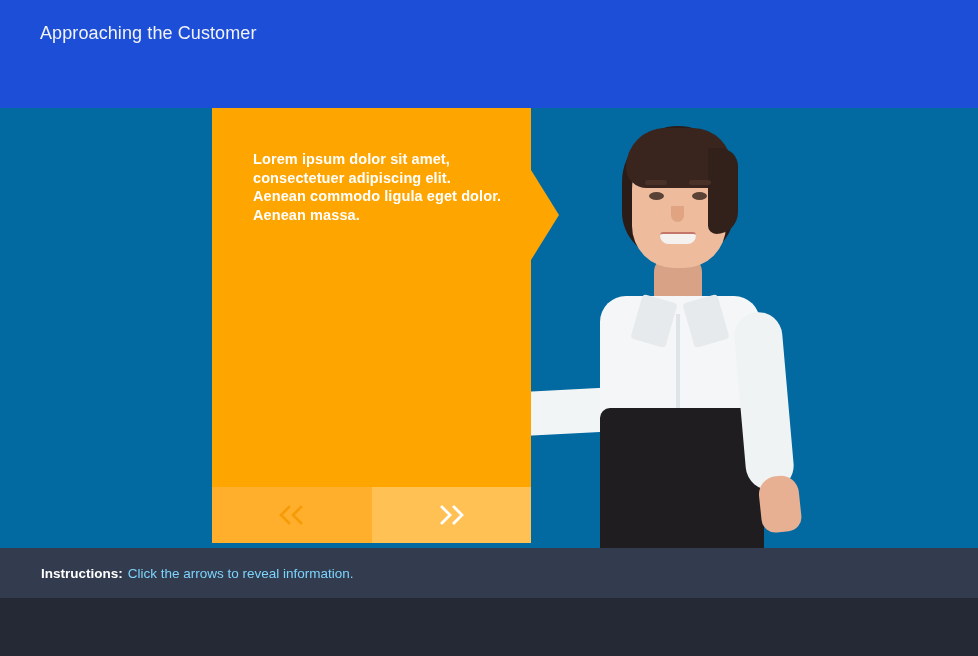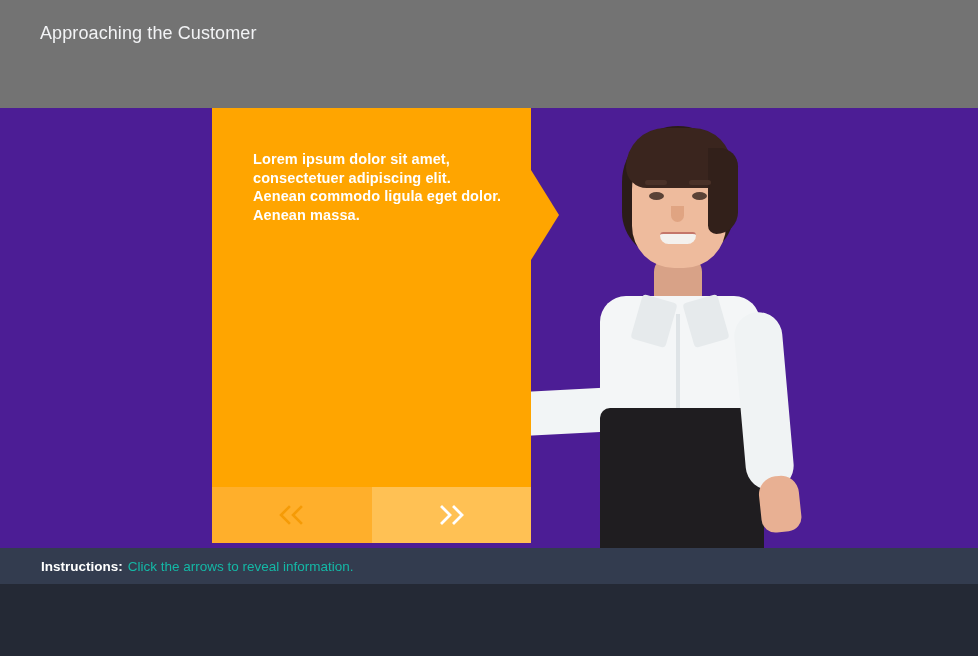--- a/index.html
+++ b/index.html
@@ -13,21 +13,21 @@
     position: relative;
     width: 978px; height: 656px;
     background: #242935;
   }
 
   
   .header {
     position: absolute;
     left: 0; top: 0;
     width: 978px; height: 108px;
-    background: #737373;
+    background: #1d4ed8;
     padding: 22px 0 0 40px;
   }
   .header-eyebrow {
     font-size: 18px;
     color: #f2f3f5;
     font-weight: 400;
     letter-spacing: 0.1px;
     line-height: 22px;
   }
   .header-title {
@@ -37,21 +37,21 @@
     letter-spacing: 0.1px;
     line-height: 36px;
     margin-top: 3px;
   }
 
   
   .stage {
     position: absolute;
     left: 0; top: 108px;
     width: 978px; height: 440px;
-    background: #4c1d95;
+    background: #0369a1;
     overflow: hidden;
   }
 
   
   .presenter {
     position: absolute;
     left: 440px; top: 0px;
     width: 420px; height: 440px;
   }
   .pres-hair-back {
@@ -219,36 +219,36 @@
     display: block;
     width: 34px; height: 22px;
   }
   .chev-prev { stroke: #f59b07; }
   .chev-next { stroke: #ffffff; }
 
   
   .instructions {
     position: absolute;
     left: 0; top: 548px;
-    width: 978px; height: 36px;
+    width: 978px; height: 50px;
     background: #333c4f;
     display: flex;
     align-items: center;
     padding-left: 41px;
   }
   .instr-label {
     font-size: 13.5px;
     font-weight: bold;
     color: #ffffff;
     margin-right: 5px;
   }
   .instr-text {
     font-size: 13.5px;
     font-weight: 400;
-    color: #14b8a6;
+    color: #7dd3fc;
   }
 
   
   .toolbar {
     position: absolute;
     left: 0; top: 598px;
     width: 978px; height: 58px;
     background: #242935;
   }
 </style>

